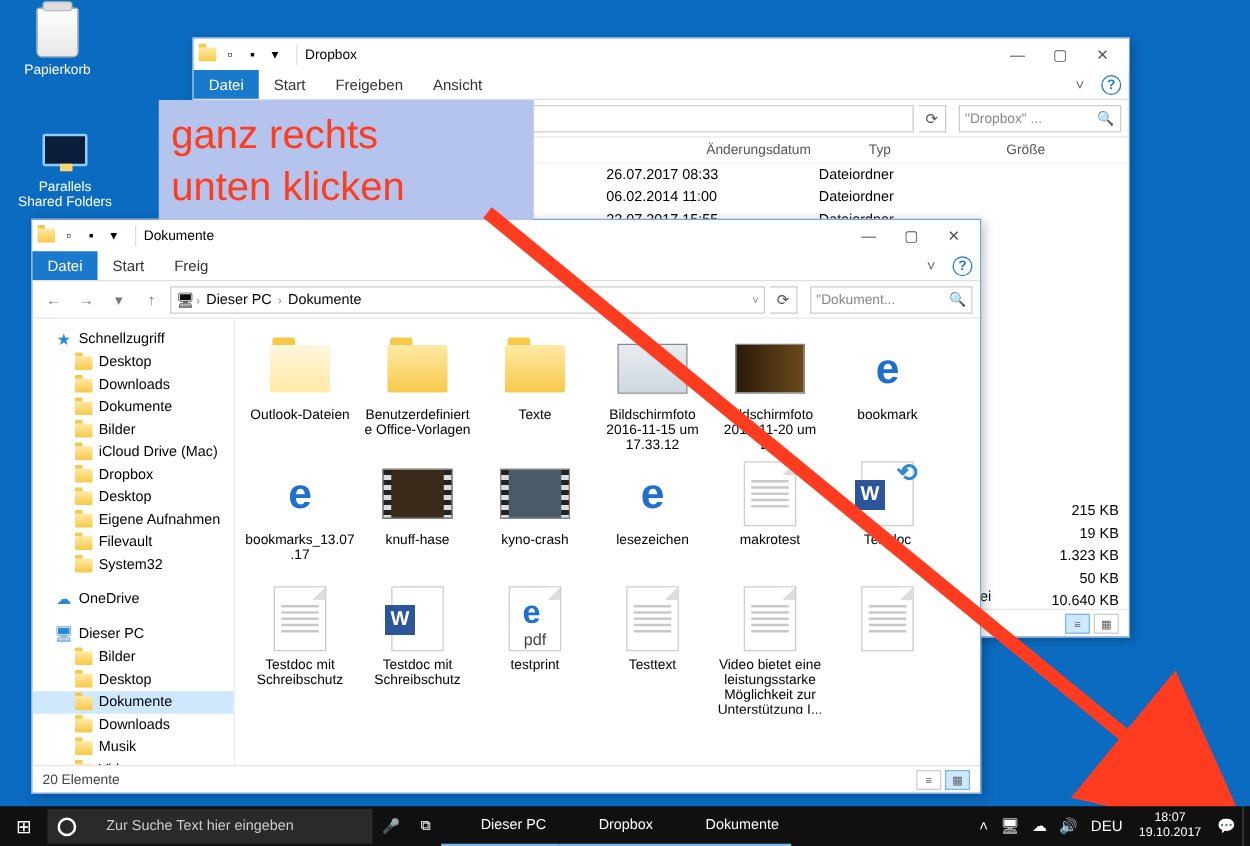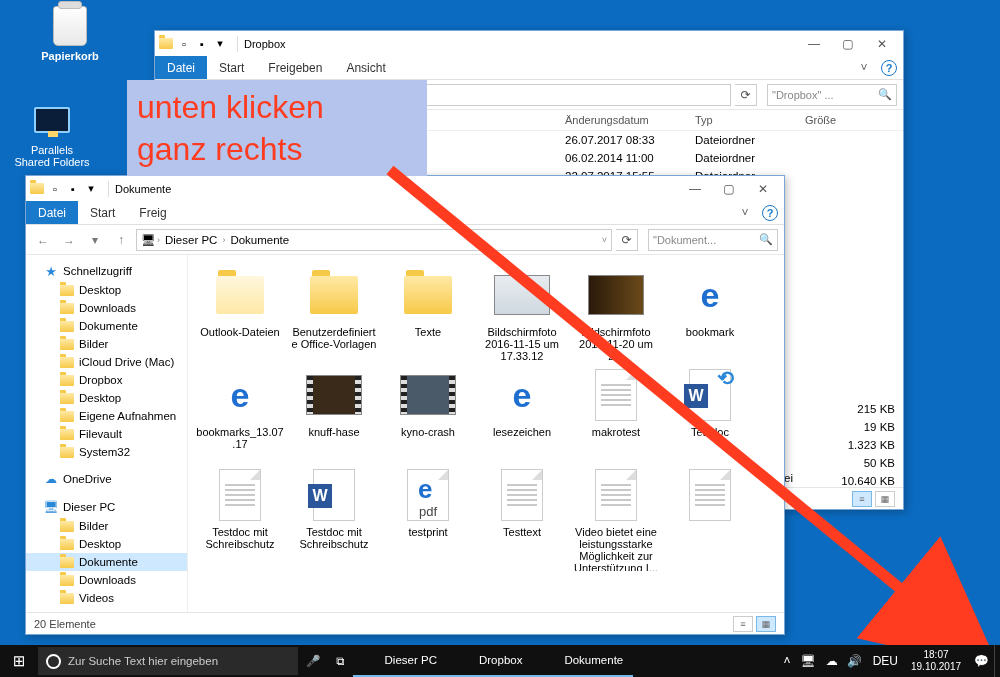--- a/index.html
+++ b/index.html
@@ -1,21 +1,21 @@
 <!DOCTYPE html>
 <html><head>
 <meta charset="utf-8">
 <style>
 html,body{margin:0;padding:0;width:1000px;height:677px;overflow:hidden;font-family:"Segoe UI",Tahoma,sans-serif;font-size:12px;background:#0b6bc0;color:#000;}
 *{box-sizing:border-box;}
 .desktop{position:absolute;inset:0;}
 
 .desktop-icon{position:absolute;width:76px;text-align:center;color:#fff;font-size:11px;}
 .desktop-icon .ico{width:40px;height:40px;margin:0 auto 4px;display:flex;align-items:center;justify-content:center;}
-.di-recycle{left:32px;top:6px;font-weight:bold;}
+.di-recycle{left:8px;top:6px;}
 .di-shared{left:14px;top:100px;}
 
 .bin{width:34px;height:40px;background:linear-gradient(#fff,#e8e8e8);border:1px solid #bbb;border-radius:3px 3px 5px 5px;position:relative;}
 .bin:before{content:"";position:absolute;top:-6px;left:4px;right:4px;height:6px;background:#ddd;border:1px solid #bbb;border-radius:3px;}
 .monitor{width:36px;height:26px;border:2px solid #8fcfff;background:#0a1e3a;border-radius:2px;margin:0 auto;position:relative;}
 .monitor:after{content:"";position:absolute;bottom:-6px;left:12px;width:10px;height:6px;background:#ffd56b;}
 
 .window{position:absolute;background:#fff;border:1px solid #7aa6d6;box-shadow:2px 2px 8px rgba(0,0,0,.25);display:flex;flex-direction:column;}
 .w1{left:154px;top:30px;width:750px;height:480px;}
 .w2{left:25px;top:175px;width:760px;height:460px;}
@@ -51,21 +51,21 @@
 .star{color:#2b88d8;font-size:13px;}
 .cloud{color:#2b88d8;font-size:12px;}
 .pc{color:#2b88d8;font-size:12px;}
 .content{flex:1;overflow:hidden;position:relative;}
 
 .details-head{display:flex;padding:4px 8px 4px 30px;font-size:11px;color:#555;border-bottom:1px solid #f0f0f0;}
 .col-name{flex:1.3;}
 .col-date{width:130px;}
 .col-type{width:110px;}
 .col-size{width:90px;text-align:left;padding-right:10px;}
-.details-row{display:flex;padding:2px 8px 2px 30px;font-size:11.5px;align-items:center;height:18px;}
+.details-row{display:flex;padding:2px 8px 2px 30px;font-size:11.5px;align-items:center;height:18px;gap:40px;}
 .details-row .ico{width:16px;margin-left:-20px;margin-right:4px;}
 
 .w1-sizes{position:absolute;right:8px;top:290px;text-align:right;font-size:11.5px;line-height:18px;}
 .w1-sizes div{height:18px;}
 .w1-type{position:absolute;right:110px;top:362px;font-size:11.5px;}
 
 .icon-grid{padding:10px 8px;display:flex;flex-wrap:wrap;align-content:flex-start;gap:4px 6px;overflow:hidden;}
 .file-item{width:88px;height:96px;text-align:center;font-size:11px;padding-top:2px;}
 .file-item .thumb{width:56px;height:56px;margin:0 auto 3px;display:flex;align-items:center;justify-content:center;position:relative;}
 .file-item .lbl{line-height:12px;word-wrap:break-word;max-height:48px;overflow:hidden;}
@@ -93,21 +93,21 @@
 .statusbar .spacer{flex:1;}
 .viewbtn{width:20px;height:16px;border:1px solid #ccc;margin-left:3px;display:flex;align-items:center;justify-content:center;font-size:9px;color:#666;}
 .viewbtn.active{background:#cde8ff;border-color:#7ab8e8;}
 
 .annotation{position:absolute;left:127px;top:80px;width:300px;height:96px;background:#b4c4ec;padding:6px 10px;font-size:32px;line-height:42px;color:#ff3b20;font-family:Arial,sans-serif;}
 .arrow-svg{position:absolute;left:350px;top:120px;width:650px;height:545px;pointer-events:none;}
 
 .taskbar{position:absolute;left:0;right:0;bottom:0;height:32px;background:#101010;display:flex;align-items:center;color:#fff;font-size:11.5px;}
 .tb-btn{height:32px;display:flex;align-items:center;justify-content:center;padding:0 8px;}
 .tb-start{width:38px;font-size:15px;}
-.tb-search{width:260px;background:#2a2a2a;height:28px;margin:2px 0;display:flex;align-items:center;padding:0 8px;color:#ccc;gap:7px;}
+.tb-search{width:260px;background:#2a2a2a;height:28px;margin:2px 0;display:flex;align-items:center;padding:0 8px;color:#ccc;gap:24px;}
 .tb-search .circ{width:15px;height:15px;border:2px solid #fff;border-radius:50%;}
 .tb-task{height:32px;display:flex;align-items:center;padding:0 10px;gap:6px;border-bottom:2px solid #76b9ed;}
 .tb-ico{width:16px;height:16px;}
 .tb-fold{width:16px;height:12px;background:linear-gradient(#ffe9a6,#f7c948);border-radius:1px;}
 .tray{margin-left:auto;display:flex;align-items:center;height:32px;}
 .tray .ti{padding:0 5px;font-size:12px;color:#fff;}
 .tray .clock{padding:0 8px;text-align:center;font-size:10px;line-height:12px;}
 .tray .showdesk{width:6px;height:32px;border-left:1px solid #444;}
 </style>
 </head>
@@ -360,20 +360,26 @@
               <div class="itm">
                 <span class="fico">
                   <span class="fold"></span>
                 </span>
                 <span>Downloads</span>
               </div>
               <div class="itm">
                 <span class="fico">
                   <span class="fold"></span>
                 </span>
+                <span>Musik</span>
+              </div>
+              <div class="itm">
+                <span class="fico">
+                  <span class="fold"></span>
+                </span>
                 <span>Videos</span>
               </div>
             </div>
 
         </div>
       </div>
       <div class="content">
         <div class="icon-grid" id="grid">
             <div class="file-item">
               <div class="thumb">
@@ -533,22 +539,22 @@
     </div>
     <div class="statusbar">
       <span>20 Elemente</span>
       <div class="spacer"></div>
       <div class="viewbtn">≡</div>
       <div class="viewbtn active">▦</div>
     </div>
   </div>
 
   <div class="annotation">
+    <div>ganz rechts</div>
     <div>unten klicken</div>
-    <div>ganz rechts</div>
   </div>
   <svg class="arrow-svg">
     <defs>
         <marker id="ah" markerWidth="12" markerHeight="12" refX="9" refY="6" orient="auto">
           <path d="M0,0 L12,6 L0,12 Z" fill="#ff3b20"></path>
         </marker>
       </defs>
     <line x1="40" y1="50" x2="625" y2="530" stroke="#ff3b20" stroke-width="11" marker-end="url(#ah)"></line>
   </svg>
 

